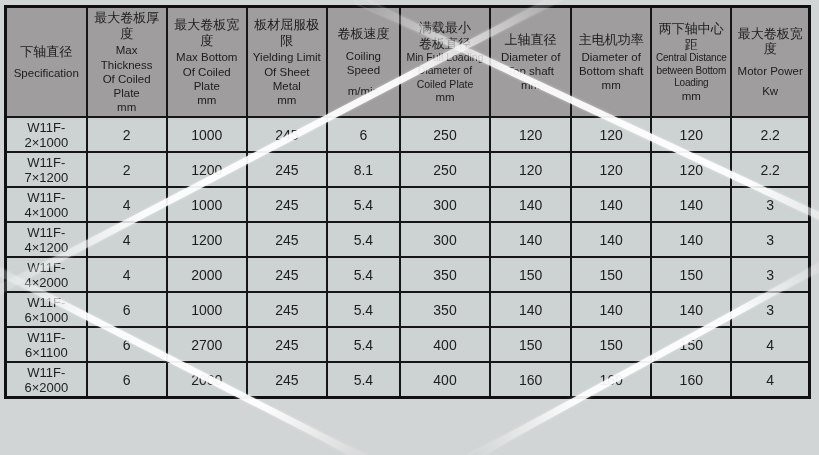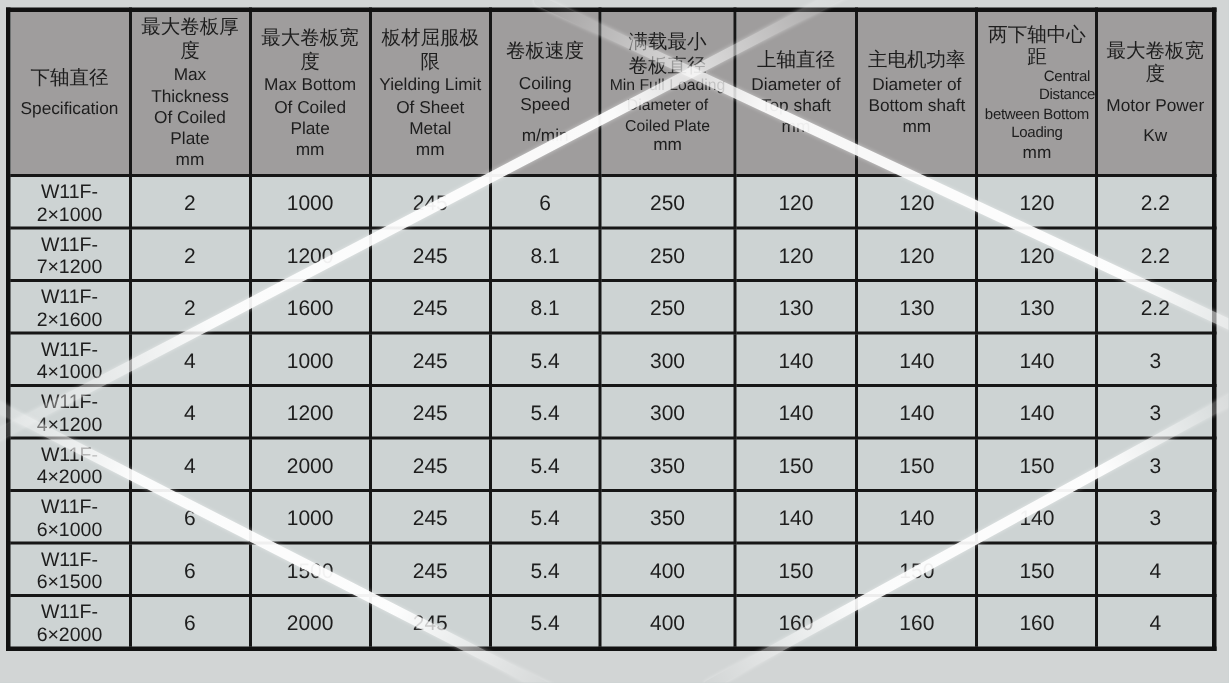--- a/index.html
+++ b/index.html
@@ -69,21 +69,21 @@
     font-size: 11.5px;
     line-height: 1.25;
   }
   .hdr .unit {
     font-size: 11.5px;
     line-height: 1.2;
   }
   
   .hdr.sparse .line + .line { margin-top: 7px; }
   .hdr.medium .line + .line { margin-top: 2px; }
-  .hdr.dense  .line + .line { margin-top: 0px; margin-left: 40px; }
+  .hdr.dense  .line + .line { margin-top: 0px; }
   .hdr.dense .en { font-size: 10.5px; }
   .hdr.small-en .en { font-size: 10px; letter-spacing: -0.2px; }
   
   .stripe {
     position: absolute;
     height: 7px;
     border-radius: 4px;
     pointer-events: none;
     z-index: 5;
     background: linear-gradient(90deg,
@@ -217,32 +217,20 @@
           <td>1200</td>
           <td>245</td>
           <td>8.1</td>
           <td>250</td>
           <td>120</td>
           <td>120</td>
           <td>120</td>
           <td>2.2</td>
         </tr>
         <tr>
-          <td class="model-cell">W11F-2×1600</td>
-          <td>2</td>
-          <td>1600</td>
-          <td>245</td>
-          <td>8.1</td>
-          <td>250</td>
-          <td>130</td>
-          <td>130</td>
-          <td>130</td>
-          <td>2.2</td>
-        </tr>
-        <tr>
           <td class="model-cell">W11F-4×1000</td>
           <td>4</td>
           <td>1000</td>
           <td>245</td>
           <td>5.4</td>
           <td>300</td>
           <td>140</td>
           <td>140</td>
           <td>140</td>
           <td>3</td>
@@ -277,23 +265,23 @@
           <td>1000</td>
           <td>245</td>
           <td>5.4</td>
           <td>350</td>
           <td>140</td>
           <td>140</td>
           <td>140</td>
           <td>3</td>
         </tr>
         <tr>
-          <td class="model-cell">W11F-6×1500</td>
+          <td class="model-cell">W11F-6×1100</td>
           <td>6</td>
-          <td>1500</td>
+          <td>2700</td>
           <td>245</td>
           <td>5.4</td>
           <td>400</td>
           <td>150</td>
           <td>150</td>
           <td>150</td>
           <td>4</td>
         </tr>
         <tr>
           <td class="model-cell">W11F-6×2000</td>

